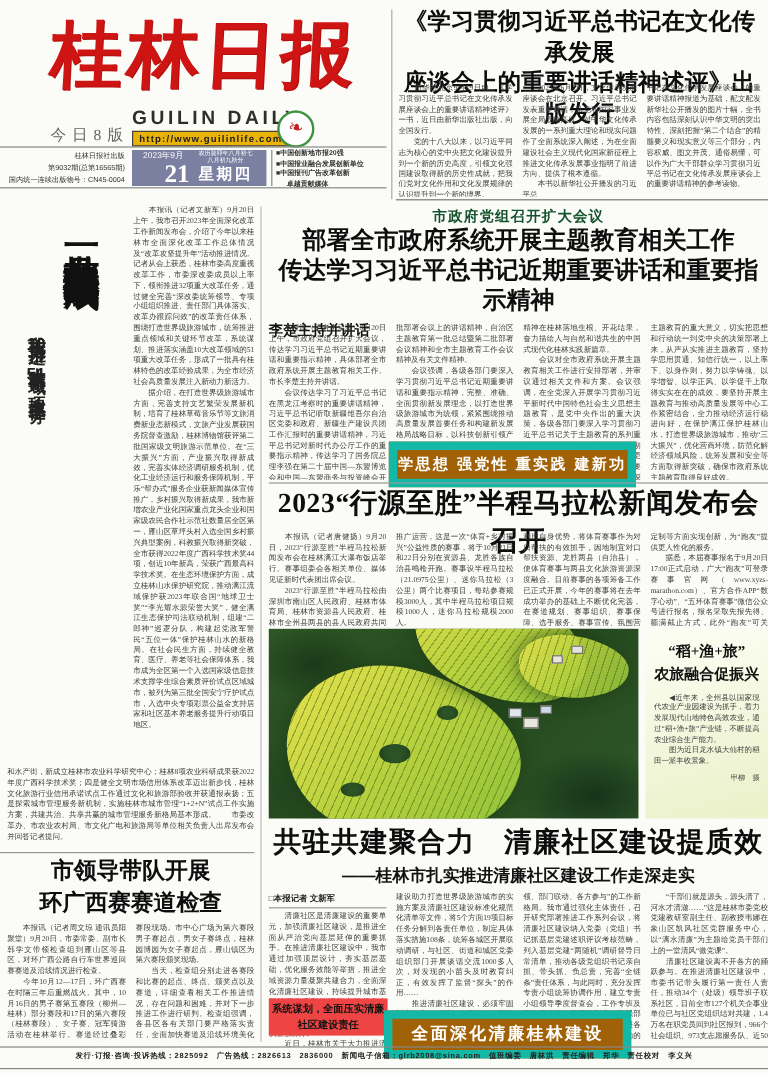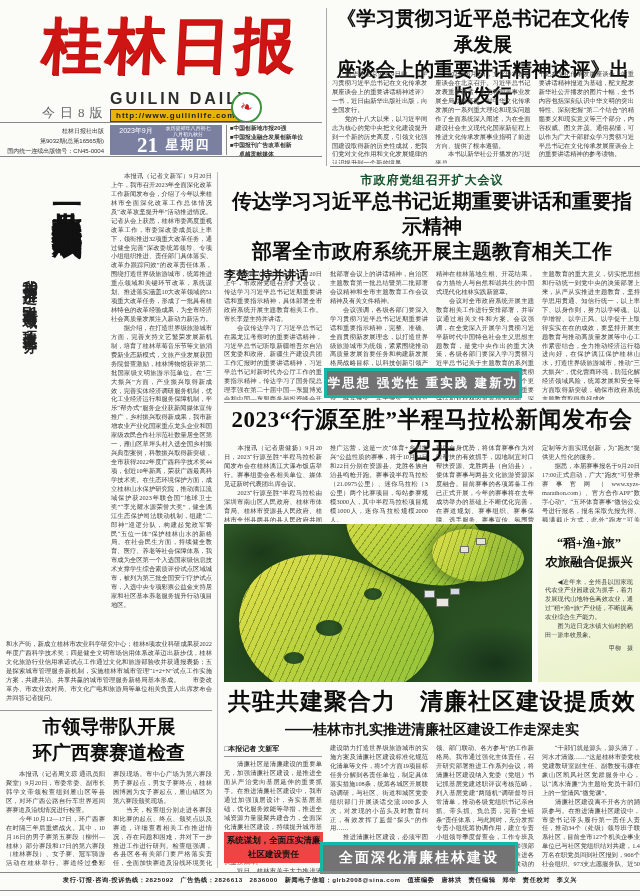--- a/index.html
+++ b/index.html
@@ -42,21 +42,21 @@
   #la-subhead span.tcu{text-combine-upright:all;}
   #la-col{position:absolute;right:0;top:0;width:101px;height:462px;}
   #la-full{position:absolute;left:0;top:468px;width:206px;height:66px;}
   
   #gov{left:224px;top:172px;width:416px;height:230px;}
   #gov-kicker{text-align:center;font-size:12px;font-weight:bold;color:#14532d;letter-spacing:1px;}
   .gov-head{text-align:center;font-size:20px;font-weight:900;color:#0d0d0d;line-height:1.25;}
   #gov-sub{font-size:12px;font-weight:bold;margin-top:3px;color:#111;}
   #gov-body{position:absolute;left:0;top:98px;width:416px;height:130px;display:flex;gap:8px;}
   #gov-body .col{flex:1;}
-  .red-banner{position:absolute;background:#737373;color:#fff;border:3px solid #14b8a6;
+  .red-banner{position:absolute;background:#a16207;color:#fff;border:7px solid #14b8a6;
      display:flex;align-items:center;justify-content:center;font-weight:bold;letter-spacing:2px;
      font-family:"Liberation Sans","DejaVu Sans",sans-serif;}
   #gov-banner{left:100px;top:196px;width:192px;height:24px;font-size:12.5px;}
   
   #marathon{left:224px;top:404px;width:416px;height:118px;}
   #mar-head{text-align:center;font-size:23px;font-weight:700;color:#0d0d0d;letter-spacing:0.5px;}
   #mar-body{position:absolute;left:0;top:40px;width:416px;height:78px;display:flex;gap:8px;}
   #mar-body .col{flex:1;}
   
   #photo-row{left:224px;top:524px;width:416px;height:158px;}
@@ -170,22 +170,22 @@
   <div class="abs" id="left-article">
     <div id="la-subhead"><span>我市大力推进</span><span class="tcu sans">10</span><span>大改革领域</span><span class="tcu sans">51</span><span>项改革任务</span></div>
     <div id="la-headline">一批具有桂林特色的改革经验成果形成</div>
     <div id="la-col" class="body-text">　　本报讯（记者文新军）9月20日上午，我市召开2023年全面深化改革工作新闻发布会，介绍了今年以来桂林市全面深化改革工作总体情况及“改革攻坚提升年”活动推进情况。记者从会上获悉，桂林市委高度重视改革工作，市委深改委成员以上率下，领衔推进32项重大改革任务，通过健全完善“深改委统筹领导、专项小组组织推进、责任部门具体落实、改革办跟踪问效”的改革责任体系，围绕打造世界级旅游城市，统筹推进重点领域和关键环节改革，系统谋划、推进落实涵盖10大改革领域的51项重大改革任务，形成了一批具有桂林特色的改革经验成果，为全市经济社会高质量发展注入新动力新活力。
 　　据介绍，在打造世界级旅游城市方面，完善支持文艺繁荣发展新机制，培育了桂林草莓音乐节等文旅消费新业态新模式，文旅产业发展获国务院督查激励，桂林博物馆获评第二批国家级文明旅游示范单位。在“三大振兴”方面，产业振兴取得新成效，完善实体经济调研服务机制，优化工业经济运行和服务保障机制，平乐“帮办式”服务企业获新闻媒体宣传推广，乡村振兴取得新成果，我市新增农业产业化国家重点龙头企业和国家级农民合作社示范社数量居全区第一，雁山区草坪头村入选全国乡村振兴典型案例，科教振兴取得新突破，全市获得2022年度广西科学技术奖44项，创近10年新高，荣获广西最高科学技术奖。在生态环境保护方面，成立桂林山水保护研究院，推动漓江流域保护获2023年联合国“地球卫士奖”“李光耀水源荣誉大奖”，健全漓江生态保护司法联动机制，组建“二郎神”巡逻分队，构建起党政军警民“五位一体”保护桂林山水的新格局。在社会民生方面，持续健全教育、医疗、养老等社会保障体系，我市成为全区第一个入选国家级信息技术支撑学生综合素质评价试点区域城市，被列为第三批全国安宁疗护试点市，入选中央专项彩票公益金支持居家和社区基本养老服务提升行动项目地区。</div>
     <div id="la-full" class="body-text">和水产街，新成立桂林市农业科学研究中心；桂林8项农业科研成果获2022年度广西科学技术奖；四是健全文明市场信用体系改革迈出新步伐，桂林文化旅游行业信用承诺试点工作通过文化和旅游部验收并获通报表扬；五是探索城市管理服务新机制，实施桂林市城市管理“1+2+N”试点工作实施方案，共建共治、共享共赢的城市管理服务新格局基本形成。　　市委改革办、市农业农村局、市文化广电和旅游局等单位相关负责人出席发布会并回答记者提问。</div>
   </div>
 
   <div class="abs" id="gov">
     <div id="gov-kicker" class="sans">市政府党组召开扩大会议</div>
+    <div class="gov-head">部署全市政府系统开展主题教育相关工作</div>
     <div class="gov-head">传达学习习近平总书记近期重要讲话和重要指示精神</div>
-    <div class="gov-head">部署全市政府系统开展主题教育相关工作</div>
     <div id="gov-sub" class="sans">李楚主持并讲话</div>
     <div id="gov-body">
       <div class="col body-text">　　本报讯（记者李云波）9月20日上午，市政府党组召开扩大会议，传达学习习近平总书记近期重要讲话和重要指示精神，具体部署全市政府系统开展主题教育相关工作。市长李楚主持并讲话。
 　　会议传达学习了习近平总书记在黑龙江考察时的重要讲话精神，习近平总书记听取新疆维吾尔自治区党委和政府、新疆生产建设兵团工作汇报时的重要讲话精神，习近平总书记对新时代办公厅工作的重要指示精神，传达学习了国务院总理李强在第二十届中国—东盟博览会和中国—东盟商务与投资峰会开幕式上的致辞精神，中共中央政治局委员、中央办公厅主任蔡奇在学习贯彻习近平新时代中国特色社会主义思想主题教育第一批总结暨第二</div>
       <div class="col body-text">批部署会议上的讲话精神，自治区主题教育第一批总结暨第二批部署会议精神和全市主题教育工作会议精神及有关文件精神。
 　　会议强调，各级各部门要深入学习贯彻习近平总书记近期重要讲话和重要指示精神，完整、准确、全面贯彻新发展理念，以打造世界级旅游城市为统领，紧紧围绕推动高质量发展首要任务和构建新发展格局战略目标，以科技创新引领产业全面振兴，加快推动经济结构优化和产业升级，加快推动农业农村现代化和基础设施建设现代化建设，唯实惟先、实干争先，推动总书记重要指示</div>
       <div class="col body-text">精神在桂林落地生根、开花结果，奋力描绘人与自然和谐共生的中国式现代化桂林实践新篇章。
 　　会议对全市政府系统开展主题教育相关工作进行安排部署，并审议通过相关文件和方案。会议强调，在全党深入开展学习贯彻习近平新时代中国特色社会主义思想主题教育，是党中央作出的重大决策，各级各部门要深入学习贯彻习近平总书记关于主题教育的系列重要讲话和重要指示精神，深入贯彻落实习近平总书记对广西“五个更大”重要要求、视察广西“4·27”重要讲话和对桂林的重要指示精神，深刻认识开展</div>
       <div class="col body-text">主题教育的重大意义，切实把思想和行动统一到党中央的决策部署上来，从严从实推进主题教育，坚持学思用贯通、知信行统一，以上率下、以身作则，努力以学铸魂、以学增智、以学正风、以学促干上取得实实在在的成效，要坚持开展主题教育与推动高质量发展等中心工作紧密结合，全力推动经济运行稳进向好，在保护漓江保护桂林山水，打造世界级旅游城市，推动“三大振兴”，优化营商环境，防范化解经济领域风险，统筹发展和安全等方面取得新突破，确保市政府系统主题教育取得良好成效。</div>
     </div>

